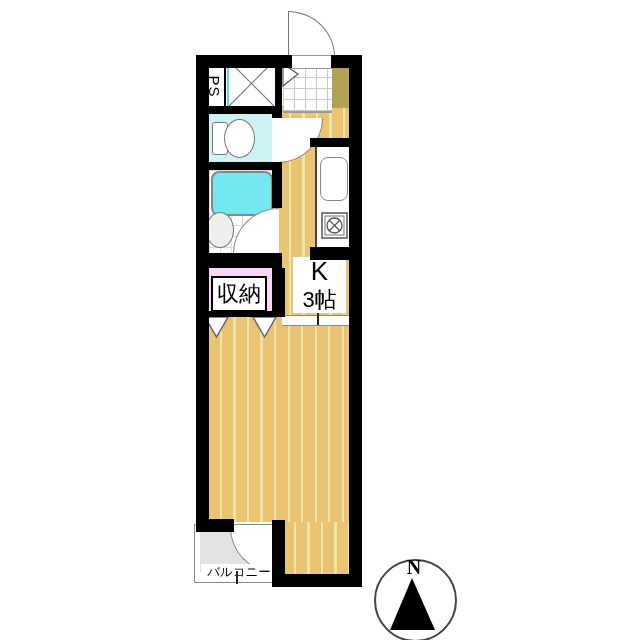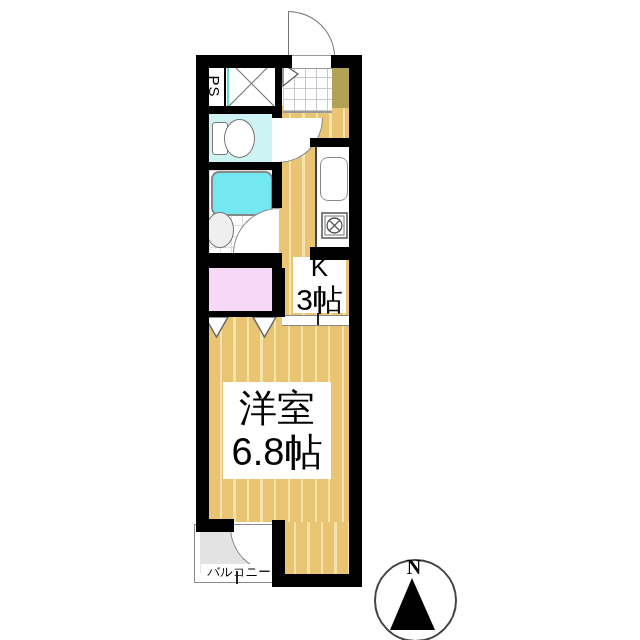--- a/index.html
+++ b/index.html
@@ -22,21 +22,21 @@
   #bath-door{border-top-left-radius:100%;border-top-width:1.5px;border-left-width:1.5px;}
   #balcony-door{border-bottom-left-radius:100%;border-bottom-width:1.5px;border-left-width:1.5px;}
   #entrance-door{position:absolute;background:transparent;border:0 solid #777;
         border-top-right-radius:100%;border-top-width:1.5px;border-right-width:1.5px;border-left-width:1.5px;}
   
   .labelbox{position:absolute;background:#fff;color:#000;display:flex;flex-direction:column;
             align-items:center;justify-content:center;text-align:center;line-height:1.15;}
   .bordered{border:2px solid #000;}
   #room-label{font-size:38px;}
   #k-label{font-size:26px;}
-  #k-label .small{font-size:30px;text-align:right;}
+  #k-label .small{font-size:22px;text-align:right;}
   #closet-label{font-size:22px;}
   #balcony-label{font-size:12.5px;background:#fff;}
   #ps-label span{display:inline-block;transform:rotate(90deg);font-size:15px;letter-spacing:1px;}
   
   .fixture{position:absolute;background:#fff;border:1.5px solid #777;}
   #bathtub{background:#74e8f0;border:2px solid #888;border-radius:8px;}
   #washbasin{background:#efefef;border-radius:50%;}
   #toilet-tank{border-radius:3px;}
   #toilet-bowl{border-radius:50%;}
   #sink{border-radius:8px;border-color:#888;}
@@ -115,23 +115,22 @@
   <div id="threshold" style="left:290px;top:55px;width:42px;height:12px;"></div>
   <svg class="abs" style="left:282px;top:62px;" width="18" height="26" viewBox="0 0 18 26">
     <polygon points="1,2 16,12 1,24" fill="#fff" stroke="#555" stroke-width="1.2"></polygon>
   </svg>
   <div id="entrance-door" style="left:288px;top:11px;width:45px;height:45px;"></div>
 
   <div class="labelbox" id="k-label" style="left:293px;top:257px;width:53px;height:56px;">
     <span>K</span>
     <span class="small">3帖</span>
   </div>
-  <div class="labelbox" id="room-label" style="left:223px;top:382px;width:108px;height:97px;">
-    <span>洋室</span>
-    <span>6.8帖</span>
+  <div class="labelbox bordered" id="closet-label" style="left:211px;top:276px;width:52px;height:32px;">
+    <span>収納</span>
   </div>
 
   <div class="wall" style="left:196px;top:55px;width:96px;height:13px;"></div>
   <div class="wall" style="left:331px;top:55px;width:31px;height:13px;"></div>
   <div class="wall" style="left:196px;top:55px;width:13px;height:477px;"></div>
   <div class="wall" style="left:349px;top:55px;width:13px;height:532px;"></div>
   <div class="wall" style="left:272px;top:574px;width:90px;height:13px;"></div>
   <div class="wall" style="left:272px;top:520px;width:13px;height:67px;"></div>
   <div class="wall" style="left:196px;top:519px;width:38px;height:13px;"></div>
   <div class="wall" style="left:196px;top:106px;width:86px;height:8px;"></div>

